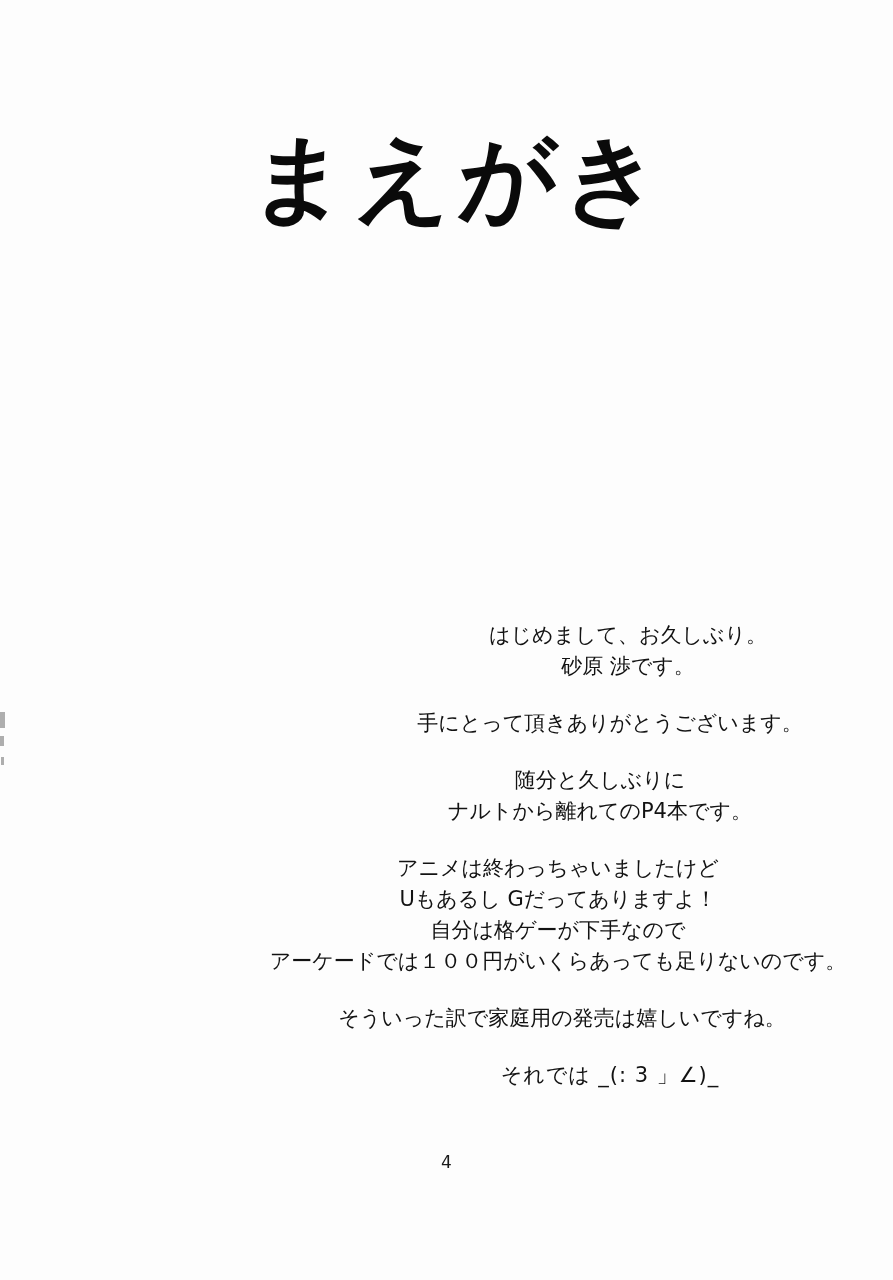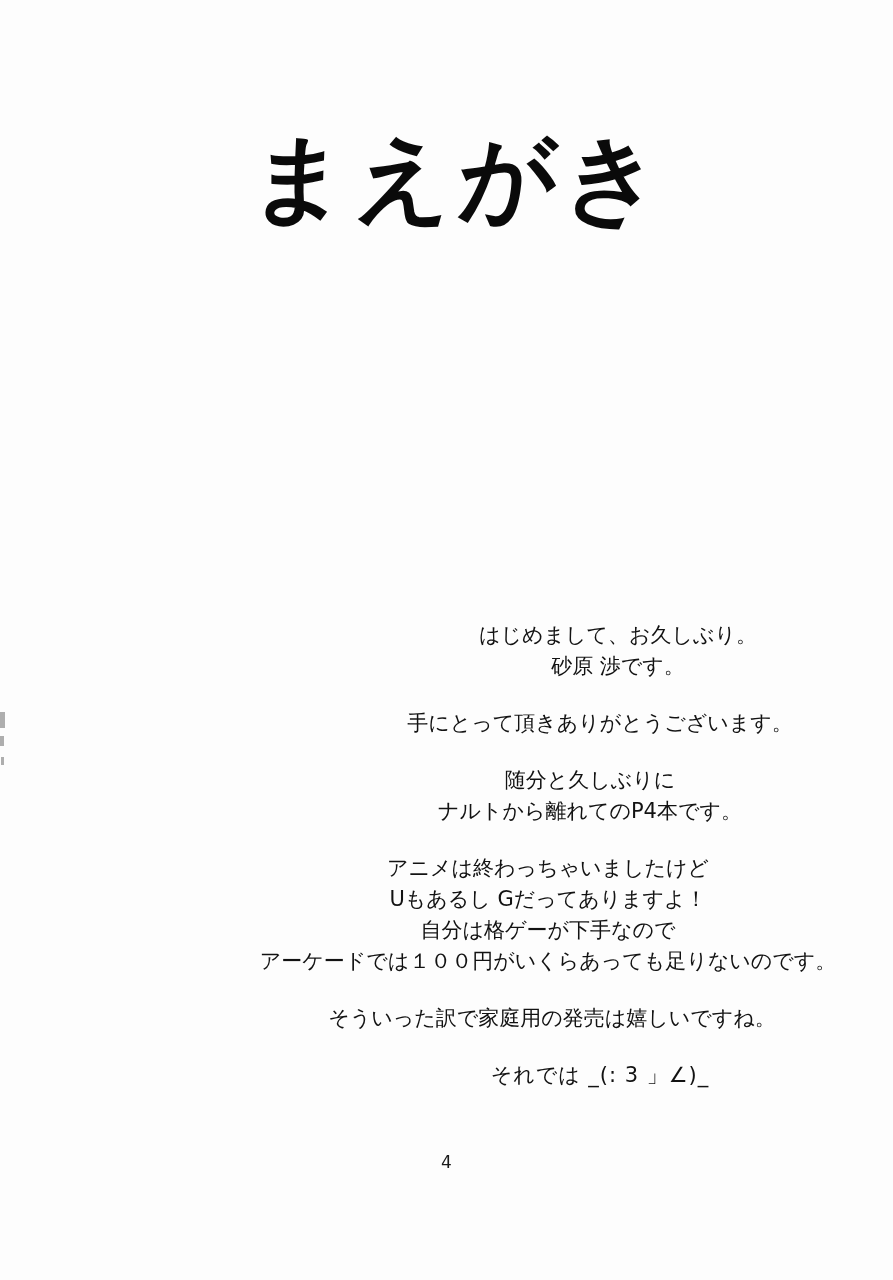--- a/index.html
+++ b/index.html
@@ -46,21 +46,21 @@
     background: #9a9a9a;
     opacity: 0.8;
   }
   .scan-mark.m1 { left: 0px;  top: 712px; width: 5px;  height: 16px; }
   .scan-mark.m2 { left: 0px;  top: 736px; width: 4px;  height: 10px; }
   .scan-mark.m3 { left: 1px;  top: 757px; width: 3px;  height: 8px;  }
 
   
   .body-block {
     position: absolute;
-    left: 150px;
+    left: 160px;
     top: 620px;
     width: 700px;
     text-align: center;
     font-family: "DejaVu Sans", sans-serif;
     font-size: 21px;
     line-height: 31px;
     color: #121212;
   }
   .para {
     margin: 0 0 26px 0;

